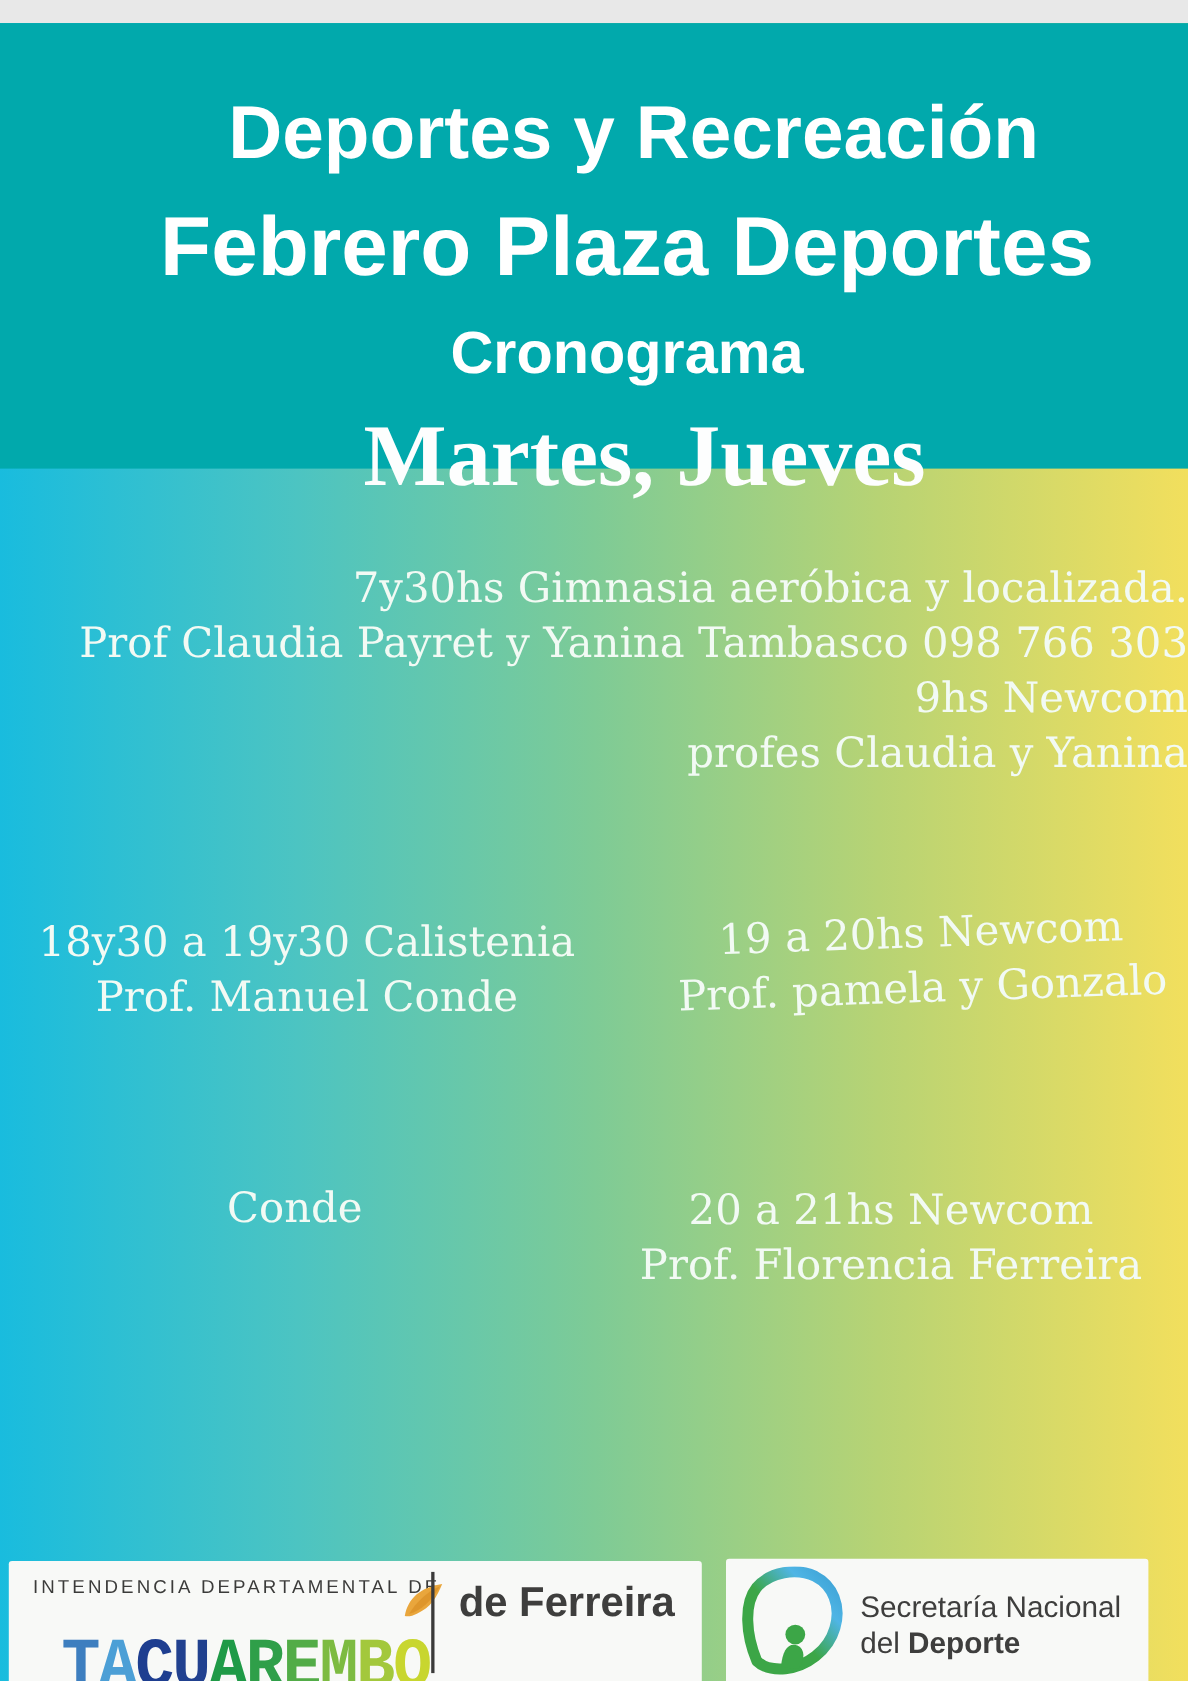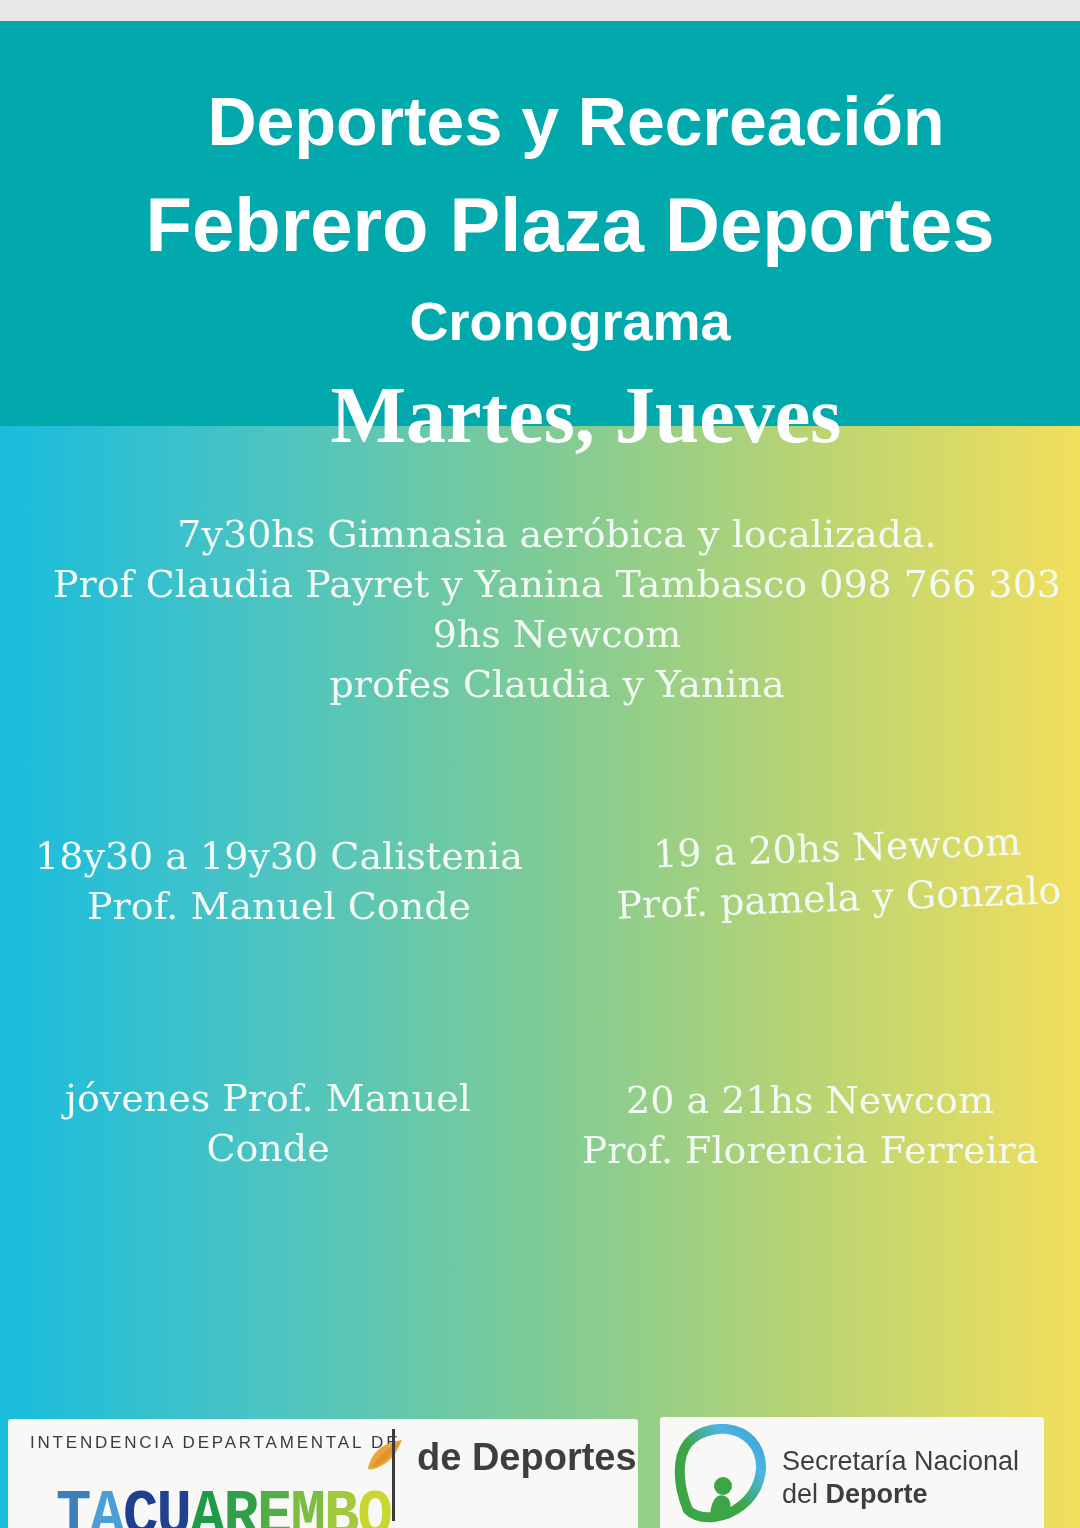--- a/index.html
+++ b/index.html
@@ -23,21 +23,21 @@
     top:350px;padding-left:46px;
     font-family:"Liberation Serif", serif;
     font-weight:bold;font-size:80px;line-height:88px;
     color:#fdfefe;
   }
   .sched{
     position:absolute;text-align:center;
     font-family:"DejaVu Serif", serif;
     font-size:38px;line-height:50px;color:#f2faf4;
   }
-  .morning{left:0;top:488px;width:1080px;padding-left:34px;box-sizing:border-box;}
+  .morning{left:0;top:488px;width:1080px;padding-left:34px;box-sizing:border-box;text-align:right;}
   .ev-left{left:19px;top:810px;width:520px;}
   .ev-right{left:598px;top:802px;width:480px;transform:rotate(-2deg);}
   .ni-left{left:18px;top:1052px;width:500px;}
   .ni-right{left:580px;top:1054px;width:460px;}
   .sched div{white-space:nowrap;}
 
   
   .logo-box{position:absolute;background:#f8f9f7;border-radius:3px;}
   .box-intendencia{left:8px;top:1398px;width:630px;height:114px;}
   .box-secretaria{left:660px;top:1396px;width:384px;height:144px;}
@@ -95,41 +95,40 @@
     <div>18y30 a 19y30 Calistenia</div>
     <div>Prof. Manuel Conde</div>
   </div>
 
   <div class="sched ev-right">
     <div>19 a 20hs Newcom</div>
     <div>Prof. pamela y Gonzalo</div>
   </div>
 
   <div class="sched ni-left">
-    <div>jóvenes Prof. Manuel</div>
     <div>Conde</div>
   </div>
 
   <div class="sched ni-right">
     <div>20 a 21hs Newcom</div>
     <div>Prof. Florencia Ferreira</div>
   </div>
 
   <div class="logo-box box-intendencia">
     <div class="overline">INTENDENCIA DEPARTAMENTAL DE</div>
     <div class="wm-wrap">
       <div class="wordmark"><span style="color: rgb(61, 126, 191);">T</span><span style="color: rgb(76, 159, 214);">A</span><span style="color: rgb(30, 62, 144);">C</span><span style="color: rgb(33, 65, 143);">U</span><span style="color: rgb(31, 154, 71);">A</span><span style="color: rgb(47, 159, 73);">R</span><span style="color: rgb(82, 172, 71);">E</span><span style="color: rgb(125, 187, 65);">M</span><span style="color: rgb(163, 200, 60);">B</span><span style="color: rgb(200, 214, 47);">O</span></div>
       <svg class="leaf" width="40" height="34" viewBox="0 0 40 34">
         <path d="M2 30 C 5 14, 16 4, 36 1 C 31 13, 26 22, 13 28 C 9 30, 5 31, 2 30 Z" fill="#e9a63c"></path>
         <path d="M6 28 C 12 18, 22 8, 34 3 C 28 13, 22 21, 10 27 Z" fill="#d5891f" opacity="0.55"></path>
       </svg>
     </div>
     <div class="divider"></div>
     <div class="direccion">
-      <div class="l2">de Deportes</div>
+      <div class="l2">de Ferreira</div>
     </div>
   </div>
 
   <div class="logo-box box-secretaria">
     <svg class="sec-icon" width="100" height="102" viewBox="0 0 100 102">
       <defs>
         <linearGradient id="ringGrad" x1="0" y1="1" x2="1" y2="0">
           <stop offset="0" stop-color="#3ca647"></stop>
           <stop offset="0.45" stop-color="#3ca647"></stop>
           <stop offset="0.75" stop-color="#4fb5e5"></stop>

